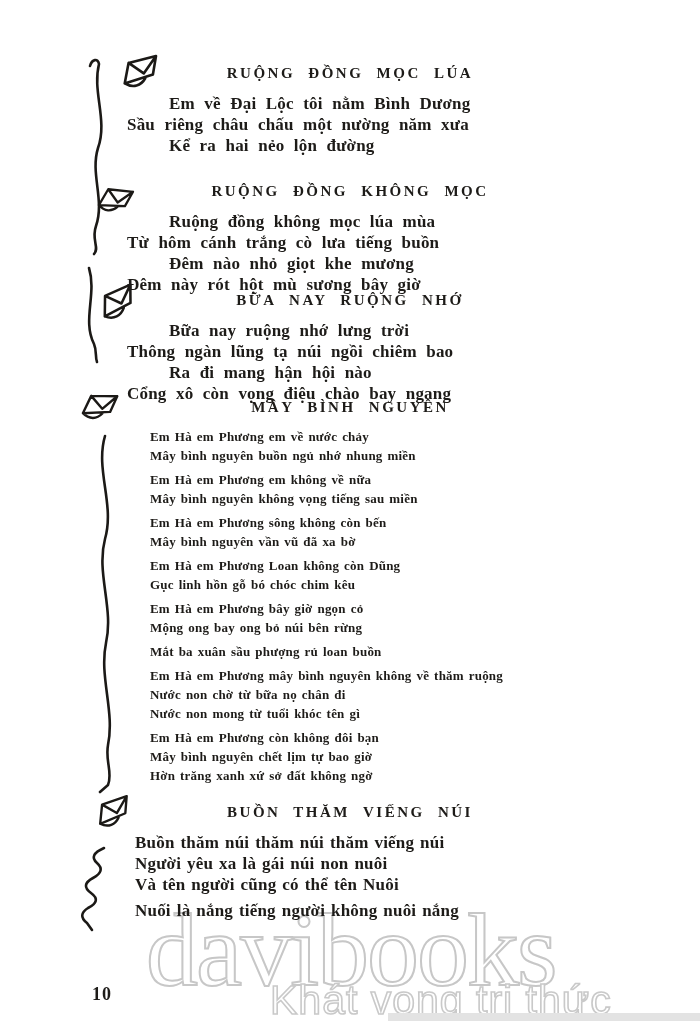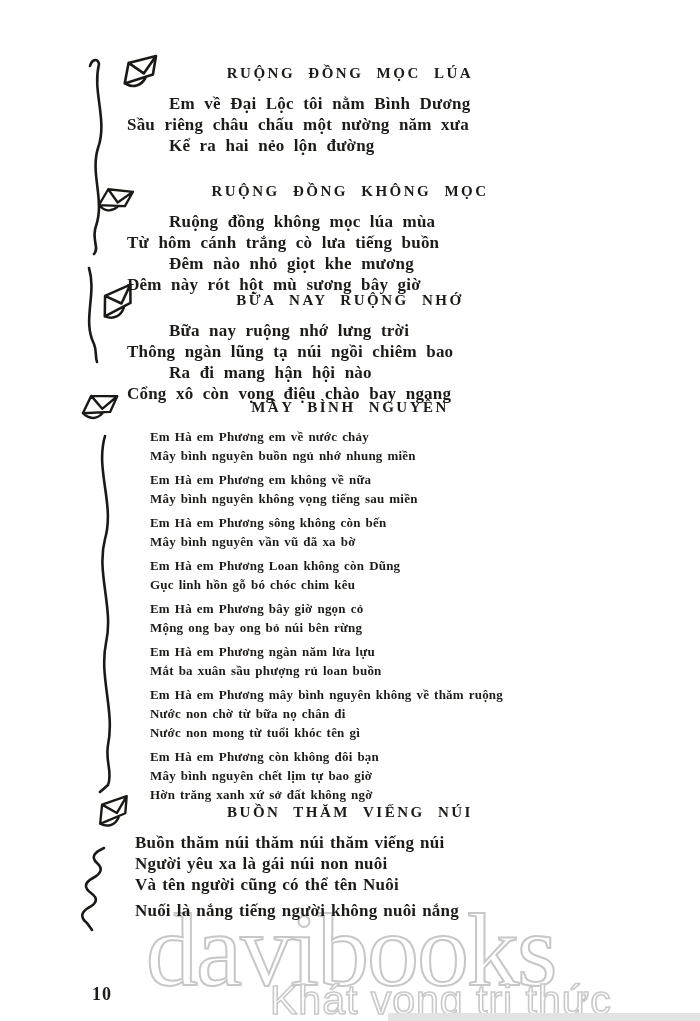--- a/index.html
+++ b/index.html
@@ -146,21 +146,20 @@
         </div>
         <div class="stanza">
           <div class="line">Em Hà em Phương Loan không còn Dũng</div>
           <div class="line">Gục linh hồn gỗ bó chóc chim kêu</div>
         </div>
         <div class="stanza">
           <div class="line">Em Hà em Phương bây giờ ngọn cỏ</div>
           <div class="line">Mộng ong bay ong bỏ núi bên rừng</div>
         </div>
         <div class="stanza">
-          <div class="line">Em Hà em Phương ngàn năm lửa lựu</div>
           <div class="line">Mắt ba xuân sầu phượng rủ loan buồn</div>
         </div>
         <div class="stanza">
           <div class="line">Em Hà em Phương mây bình nguyên không về thăm ruộng</div>
           <div class="line">Nước non chờ từ bữa nọ chân đi</div>
           <div class="line">Nước non mong từ tuổi khóc tên gì</div>
         </div>
         <div class="stanza">
           <div class="line">Em Hà em Phương còn không đôi bạn</div>
           <div class="line">Mây bình nguyên chết lịm tự bao giờ</div>

